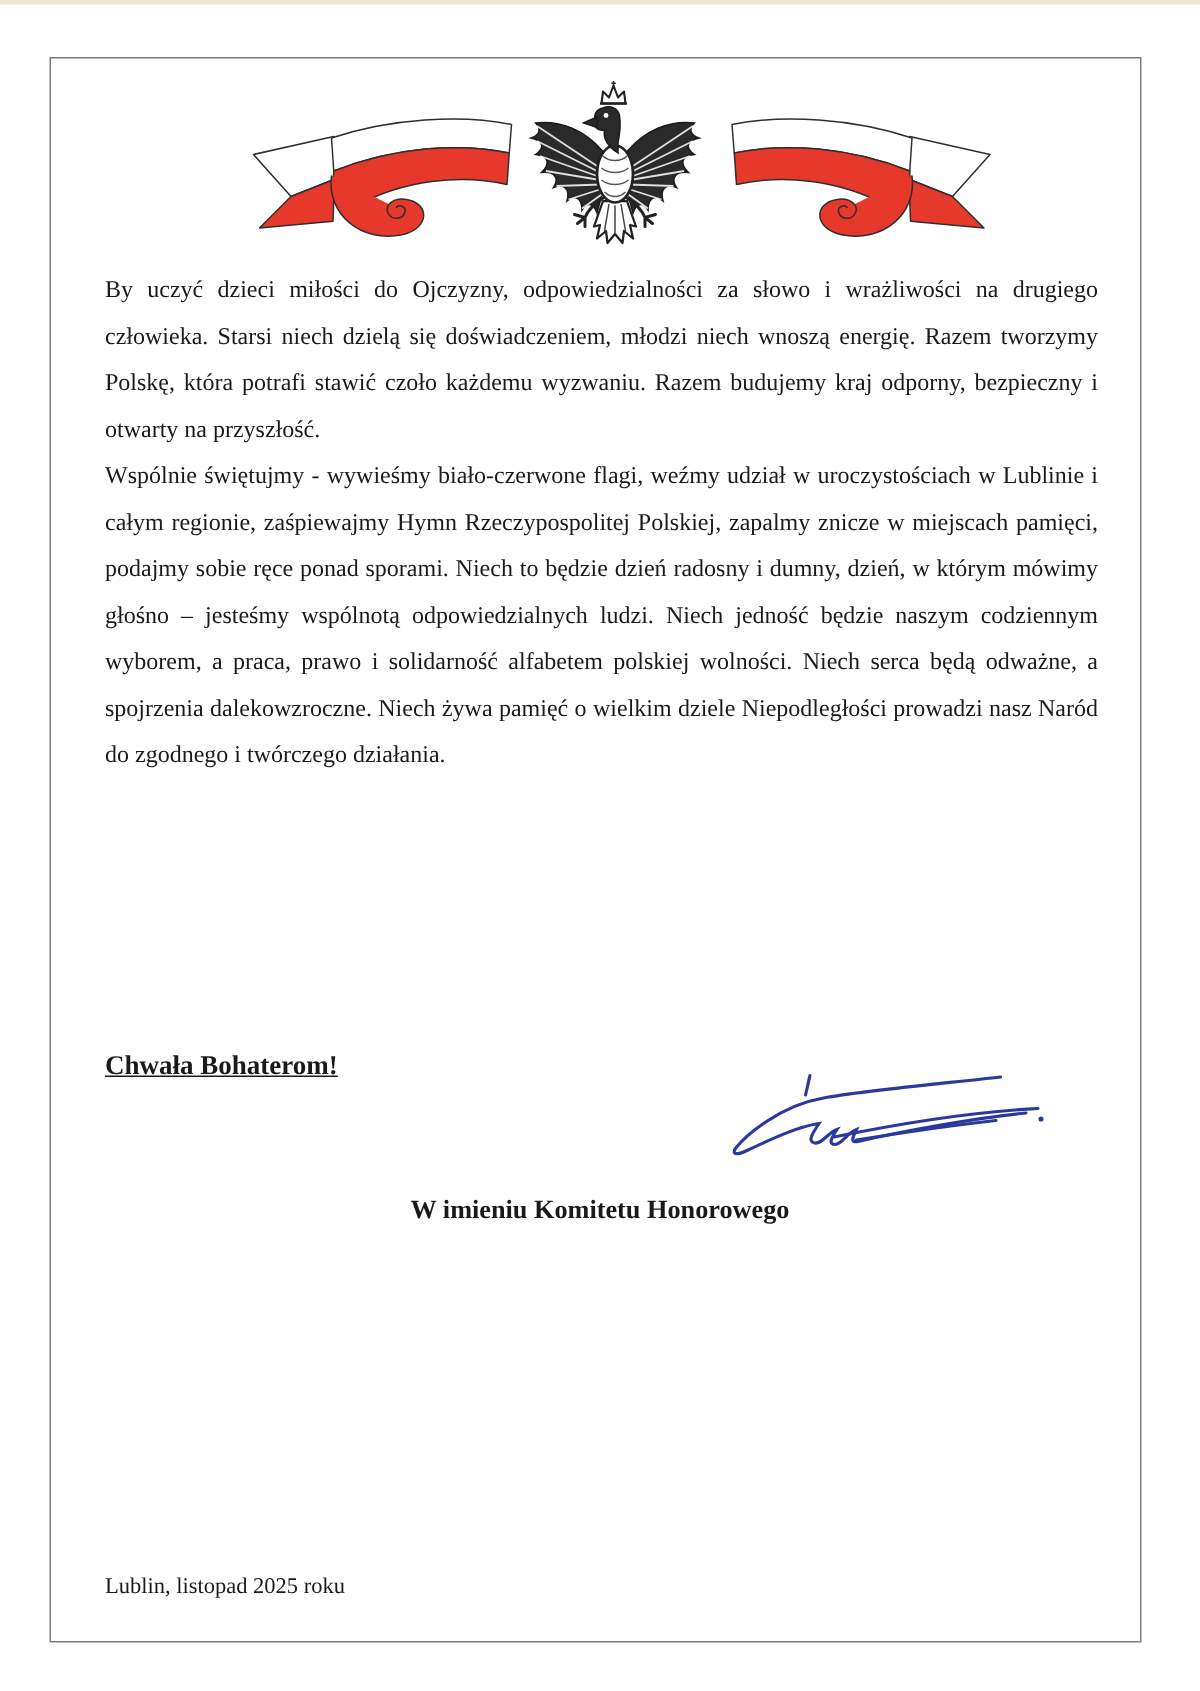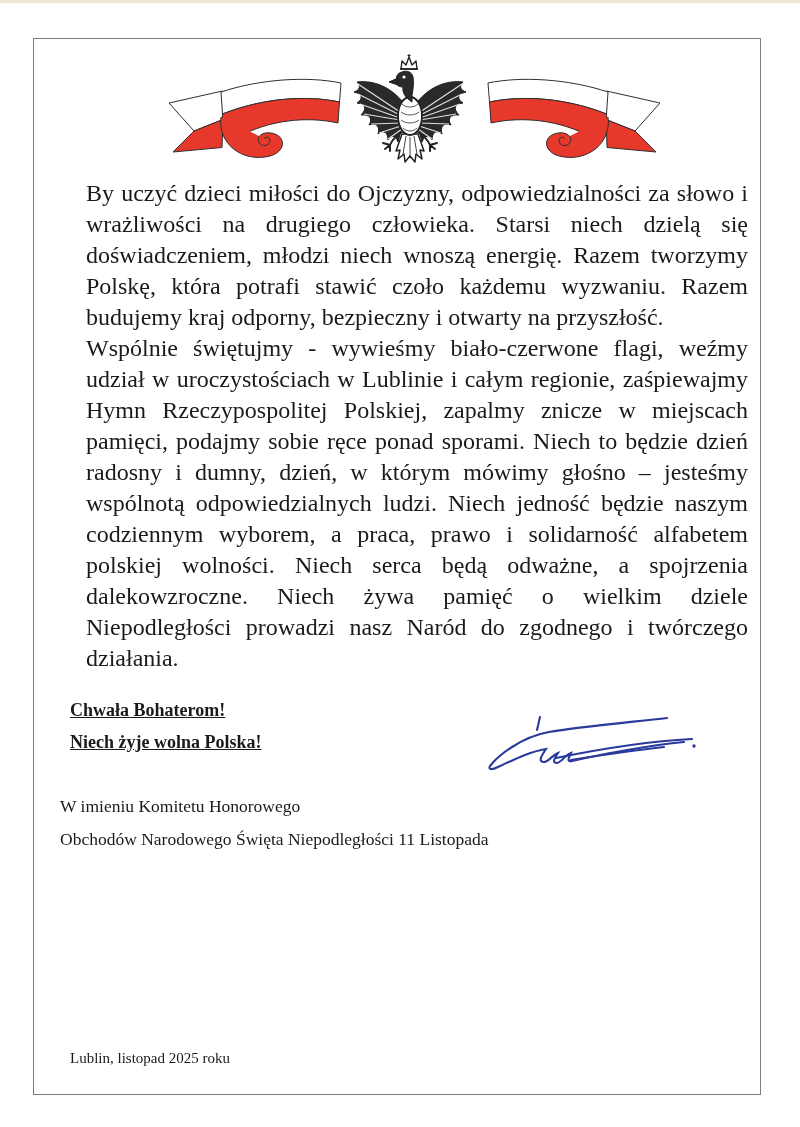--- a/index.html
+++ b/index.html
@@ -9,28 +9,28 @@
   }
   .scan-strip{position:absolute;top:0;left:0;width:800px;height:3px;background:#ece6d7;}
   .page-border{position:absolute;left:33px;top:38px;width:728px;height:1057px;
     border:1.5px solid #7e7e7e;box-sizing:border-box;}
   .header-art{position:absolute;top:0;left:0;width:800px;height:180px;}
   .ribbon{position:absolute;top:72px;width:180px;height:100px;}
   .ribbon.left{left:165px;}
   .ribbon.right{left:484px;}
   .eagle{position:absolute;left:350px;top:54px;width:120px;height:114px;}
   .letter-text{position:absolute;left:70px;top:178px;width:662px;
-    font-size:24px;line-height:31px;text-align:justify;text-justify:inter-word;margin-left:16px;}
+    font-size:16px;line-height:31px;text-align:justify;text-justify:inter-word;}
   .letter-text p{margin:0;}
   .letter-text p.gap{margin-top:10px;}
   .slogans{position:absolute;left:70px;top:694px;font-size:18px;font-weight:bold;line-height:32px;}
   .slogans p{margin:0;text-decoration:underline;}
   .signature{position:absolute;left:480px;top:703px;width:225px;height:80px;}
-  .sign-block{position:absolute;left:60px;top:790px;width:680px;text-align:left;
-    font-size:17.5px;line-height:33px;}
+  .sign-block{position:absolute;left:60px;top:790px;width:680px;text-align:center;
+    font-size:17.5px;line-height:33px;font-weight:bold;}
   .sign-block div{white-space:nowrap;}
   .place-date{position:absolute;left:70px;top:1050px;font-size:15px;}
 </style>
 </head>
 <body>
 
 <svg width="0" height="0" style="position:absolute" aria-hidden="true">
   <defs>
     <g id="ribbon-shape" stroke="#2f2f2f" stroke-width="2" stroke-linejoin="round">
       <path d="M115 38 L8 62 L58 118 L116 95 Z" fill="#ffffff"></path>
@@ -77,31 +77,29 @@
   </svg>
 </div>
 
 <div class="letter-text">
   <p>By uczyć dzieci miłości do Ojczyzny, odpowiedzialności za słowo i wrażliwości na drugiego człowieka. Starsi niech dzielą się doświadczeniem, młodzi niech wnoszą energię. Razem tworzymy Polskę, która potrafi stawić czoło każdemu wyzwaniu. Razem budujemy kraj odporny, bezpieczny i otwarty na przyszłość.</p>
   <p>Wspólnie świętujmy - wywieśmy biało-czerwone flagi, weźmy udział w uroczystościach w Lublinie i całym regionie, zaśpiewajmy Hymn Rzeczypospolitej Polskiej, zapalmy znicze w miejscach pamięci, podajmy sobie ręce ponad sporami. Niech to będzie dzień radosny i dumny, dzień, w którym mówimy głośno – jesteśmy wspólnotą odpowiedzialnych ludzi. Niech jedność będzie naszym codziennym wyborem, a praca, prawo i solidarność alfabetem polskiej wolności. Niech serca będą odważne, a spojrzenia dalekowzroczne. Niech żywa pamięć o wielkim dziele Niepodległości prowadzi nasz Naród do zgodnego i twórczego działania.</p>
 </div>
 
 <div class="slogans">
   <p>Chwała Bohaterom!</p>
-  <p>Niech żyje wolna Polska!</p>
 </div>
 
 <svg class="signature" viewBox="480 705 225 80">
   <g stroke="#2a3a9c" stroke-width="2.1" fill="none" stroke-linecap="round">
     <path d="M540 719 C539 723 538 728 537 732"></path>
     <path d="M667 720 C632 724 576 729 549 734 C520 739 497 759 490 768 C488 772 492 772 498 769 C515 761 532 753 546 751 C542 757 538 763 543 764 C548 765 552 757 558 755 C554 761 552 765 557 765 C562 764 565 757 571 755 C568 761 567 764 572 763 C602 756 652 747 684 744"></path>
     <path d="M556 760 C605 750 653 743 692 741"></path>
     <path d="M571 762 C615 755 645 751 664 749"></path>
   </g>
   <circle cx="694" cy="748" r="1.7" fill="#2a3a9c"></circle>
 </svg>
 
 <div class="sign-block">
   <div>W imieniu Komitetu Honorowego</div>
-  <div>Obchodów Narodowego Święta Niepodległości 11 Listopada</div>
 </div>
 
 <div class="place-date">Lublin, listopad 2025 roku</div>
 
 </body></html>

